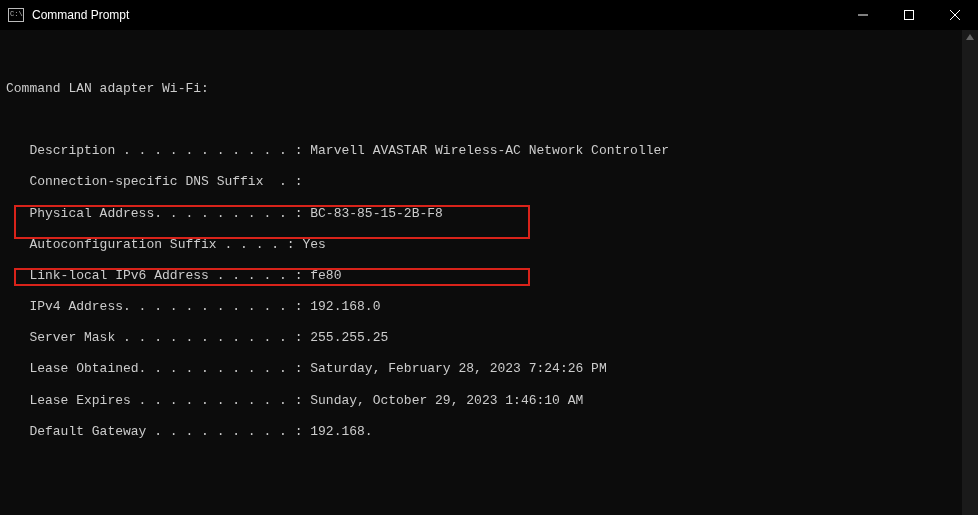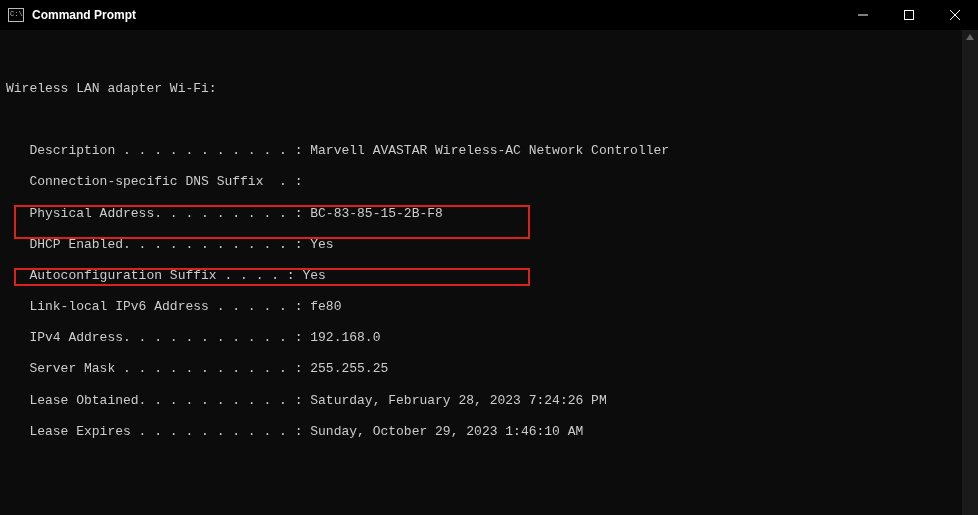--- a/index.html
+++ b/index.html
@@ -34,21 +34,20 @@
       position: absolute;
       font-size: 7px;
       top: 1px;
       left: 1px;
       color: #bbb;
     }
     .titlebar-title {
       color: #ffffff;
       font-family: 'Segoe UI', Tahoma, sans-serif;
       font-size: 12px;
-      font-weight: bold;
     }
     .window-controls {
       position: absolute;
       right: 0;
       top: 0;
       display: flex;
       height: 30px;
     }
     .win-btn {
       width: 46px;
@@ -113,32 +112,32 @@
       <svg width="10" height="10" viewBox="0 0 10 10">
           <line x1="0" y1="0" x2="10" y2="10" stroke-width="1"></line>
           <line x1="10" y1="0" x2="0" y2="10" stroke-width="1"></line>
         </svg>
     </div>
   </div>
 </div>
 
 <div class="terminal">
 <div class="line"></div>
-<div class="line">Wireless LAN adapter Wi-Fi:</div>
+<div class="line">Command LAN adapter Wi-Fi:</div>
 <div class="line"></div>
 <div class="line"><span>   Description . . . . . . . . . . . : </span><span>Marvell AVASTAR Wireless-AC Network Controller</span></div>
 <div class="line"><span>   Connection-specific DNS Suffix  . :</span></div>
 <div class="line"><span>   Physical Address. . . . . . . . . : </span><span>BC-83-85-15-2B-F8</span></div>
-<div class="line"><span>   DHCP Enabled. . . . . . . . . . . : </span><span>Yes</span></div>
 <div class="line"><span>   Autoconfiguration Suffix . . . . : </span><span>Yes</span></div>
 <div class="line"><span>   Link-local IPv6 Address . . . . . : </span><span>fe80</span></div>
 <div class="line"><span>   IPv4 Address. . . . . . . . . . . : </span><span>192.168.0</span></div>
 <div class="line"><span>   Server Mask . . . . . . . . . . . : </span><span>255.255.25</span></div>
 <div class="line"><span>   Lease Obtained. . . . . . . . . . : </span><span>Saturday, February 28, 2023 7:24:26 PM</span></div>
 <div class="line"><span>   Lease Expires . . . . . . . . . . : </span><span>Sunday, October 29, 2023 1:46:10 AM</span></div>
+<div class="line"><span>   Default Gateway . . . . . . . . . : </span><span>192.168.</span></div>
 
 
 
 
 
 
 
 
 
 

